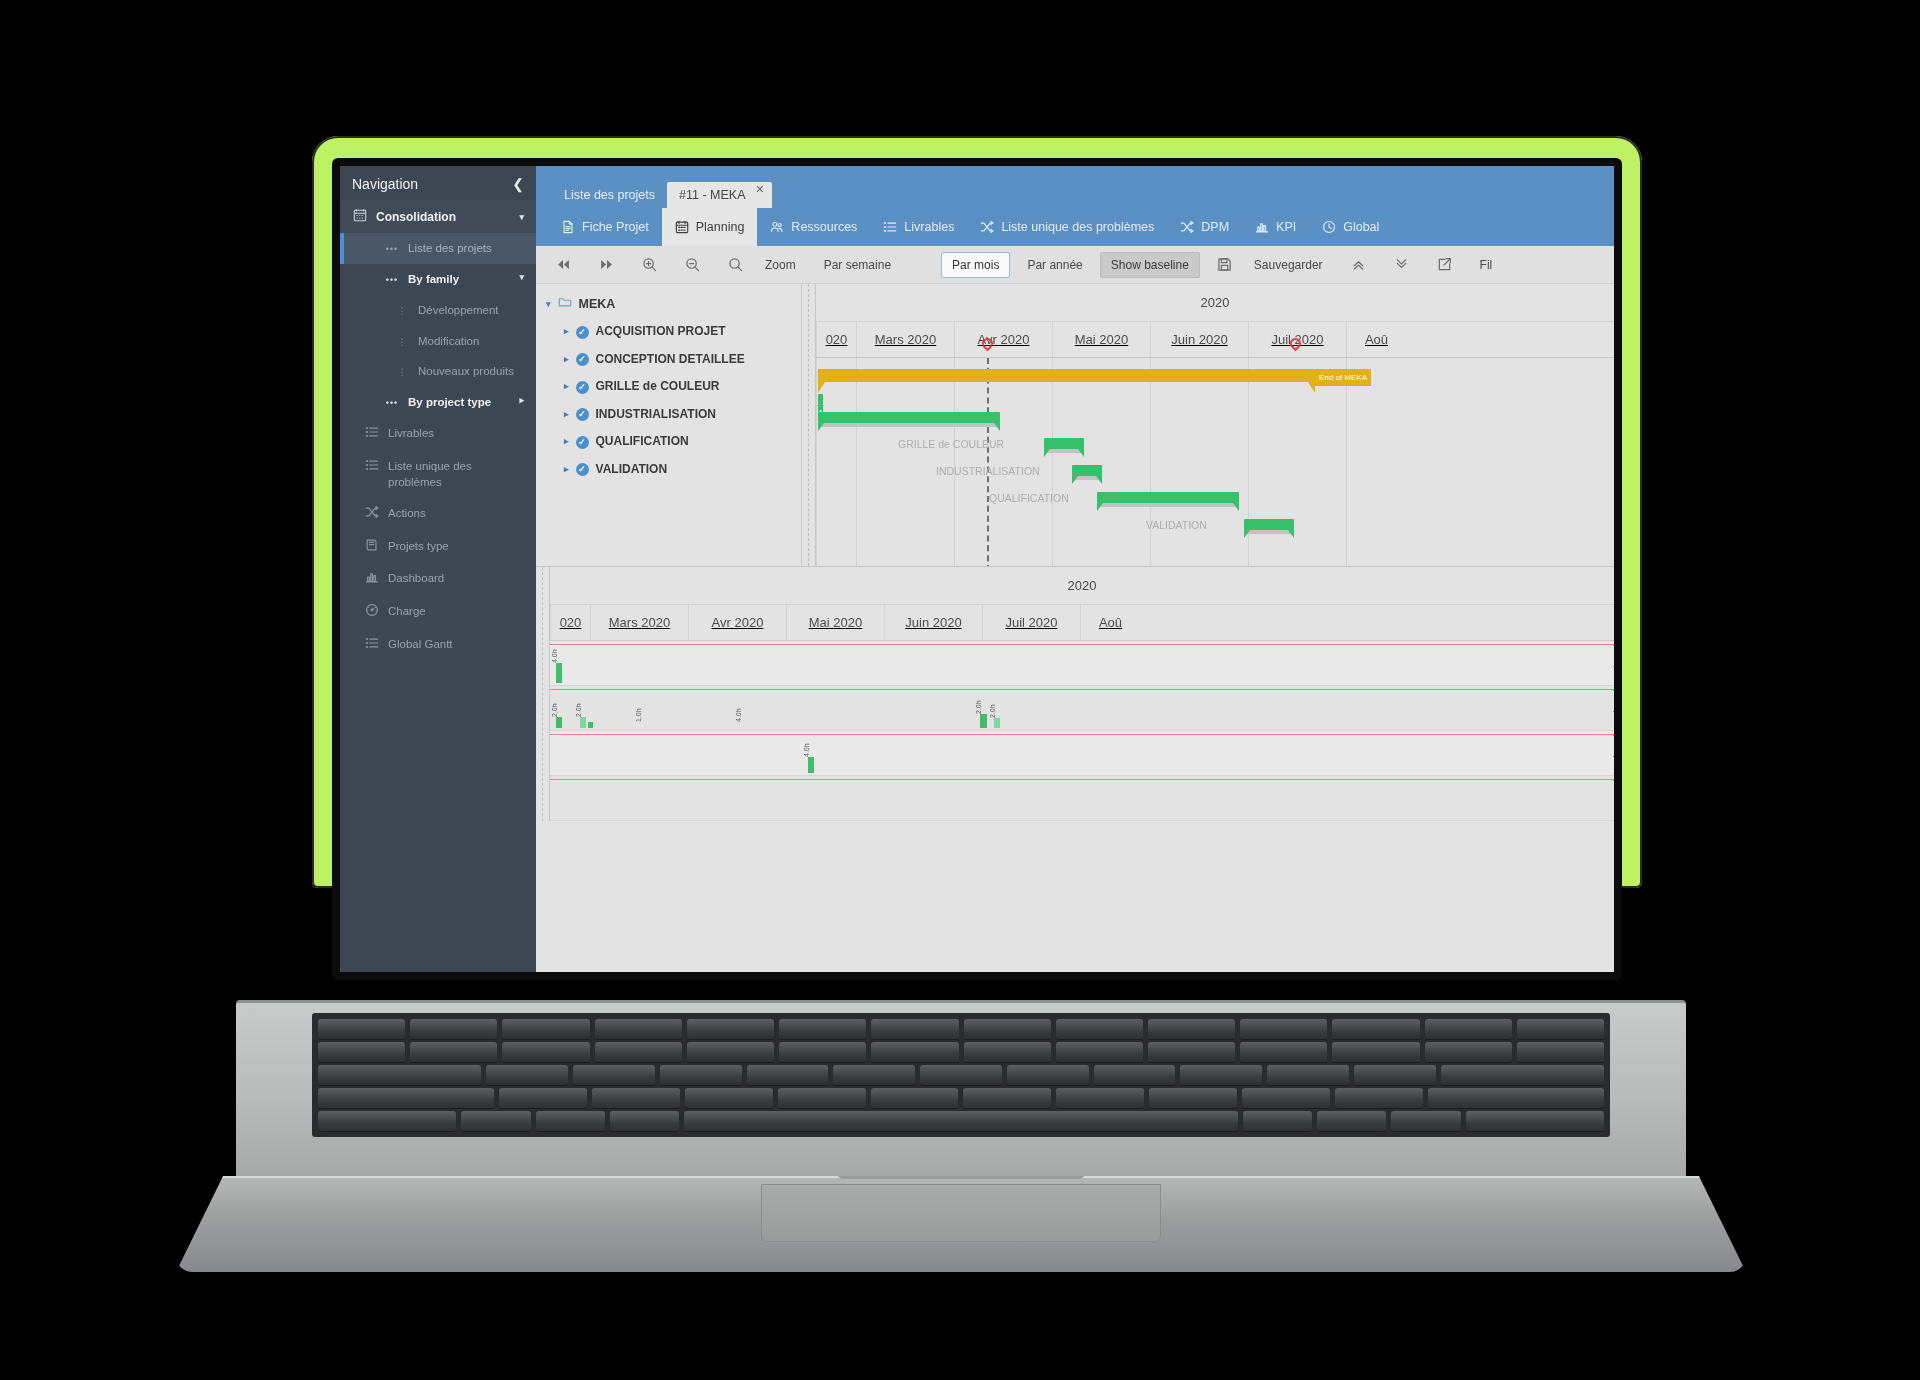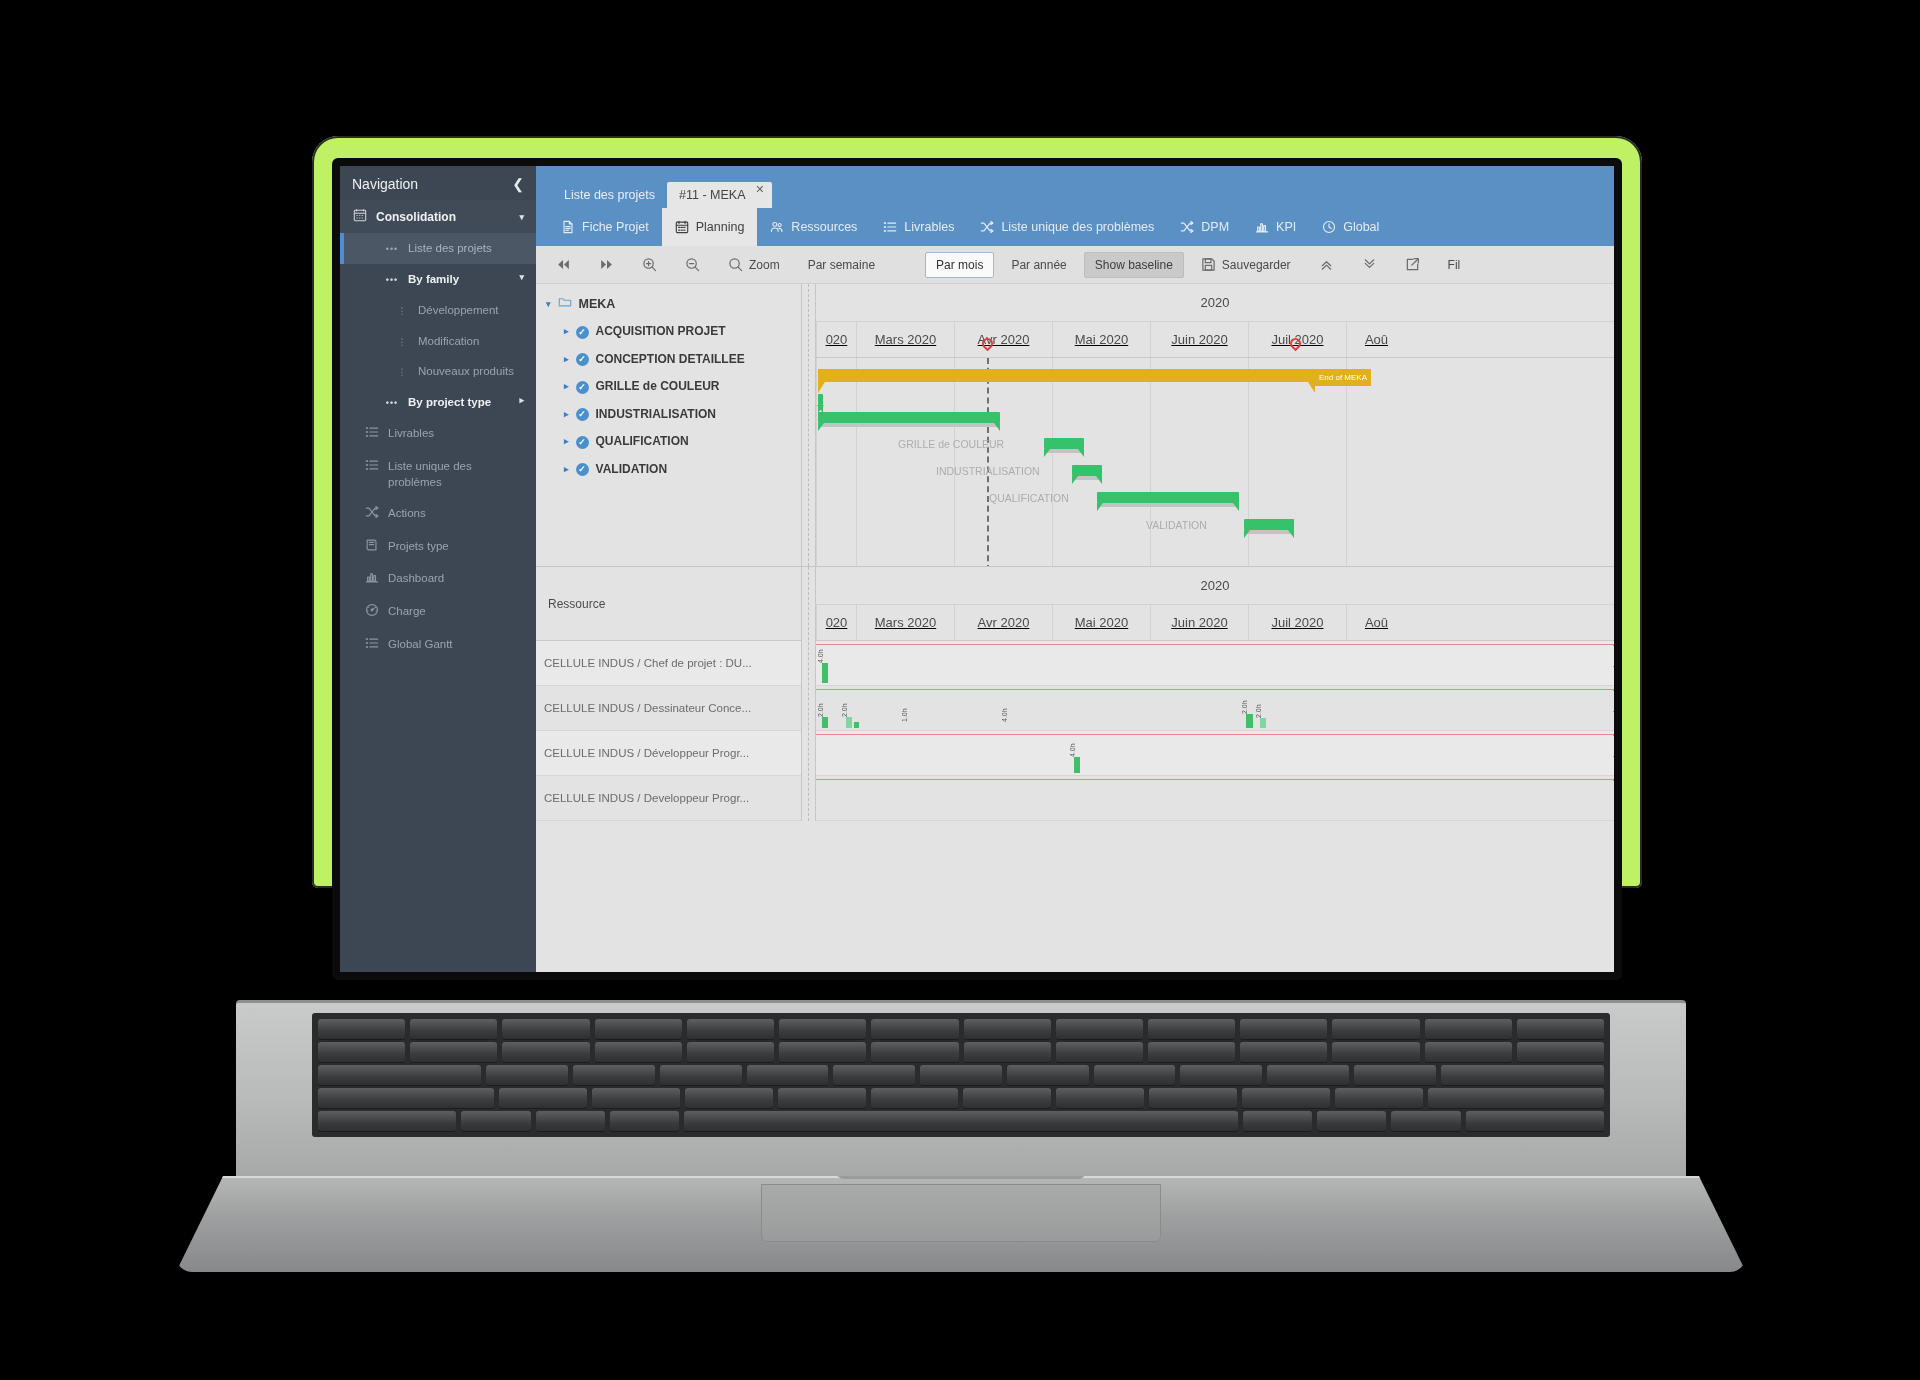--- a/index.html
+++ b/index.html
@@ -140,21 +140,21 @@
   .ntab.active { background: #e6e6e6; color: #3e3e3e; }
   .ntab svg { display: block; }
 
   
   .toolbar {
     display: flex; align-items: center; gap: 0; height: 38px;
     background: #e0e0e0; border-bottom: 1px solid #cfcfcf; padding: 0 6px;
     overflow: hidden;
   }
   .tb-btn {
-    display: flex; align-items: center; gap: 6px; height: 26px;
+    display: flex; align-items: center; gap: 22px; height: 26px;
     padding: 0 10px; margin: 0 3px; font-size: 12px; color: #4a4a4a;
     border: 1px solid transparent; border-radius: 2px; white-space: nowrap; justify-content: flex-end;
   }
   .tb-btn.on { background: #fafafa; border: 1px solid #9cb8d4; color: #333; margin-left: 36px; }
   .tb-btn.pressed { background: #cacaca; border: 1px solid #bdbdbd; color: #3c3c3c; }
   .tb-ico { color: #6b6b6b; display: flex; }
 
   
   .gantt { flex: 1 1 auto; display: flex; flex-direction: column; min-height: 0; background: #e3e3e3; }
   .pane { display: flex; min-height: 0; }
@@ -684,29 +684,20 @@
                     <div class="bar-task" style="left:428px; top:161px; width:50px;"></div>
                     <div class="bar-label" style="left:330px; top:161px;">VALIDATION</div>
                   </div>
 
                   <div class="pin" style="left:166px; top:54px;"></div>
                   <div class="pin" style="left:474px; top:54px;"></div>
                 </div>
               </div>
 
               <div class="res-section">
-                <div class="res-names">
-                  <div class="res-head">Ressource</div>
-                  <div id="res-rows">
-                      <div class="res-row">CELLULE INDUS / Chef de projet : DU...</div>
-                      <div class="res-row alt">CELLULE INDUS / Dessinateur Conce...</div>
-                      <div class="res-row">CELLULE INDUS / Développeur Progr...</div>
-                      <div class="res-row alt">CELLULE INDUS / Developpeur Progr...</div>
-                    </div>
-                </div>
 
                 <div class="res-splitter"></div>
 
                 <div class="res-chart">
                   <div class="tl-head">
                     <div class="tl-year">2020</div>
                     <div class="tl-months" id="res-months">
                         <div class="tl-m" style="flex: 0 0 40px;">020</div>
                         <div class="tl-m" style="flex: 0 0 98px;">Mars 2020</div>
                         <div class="tl-m" style="flex: 0 0 98px;">Avr 2020</div>

